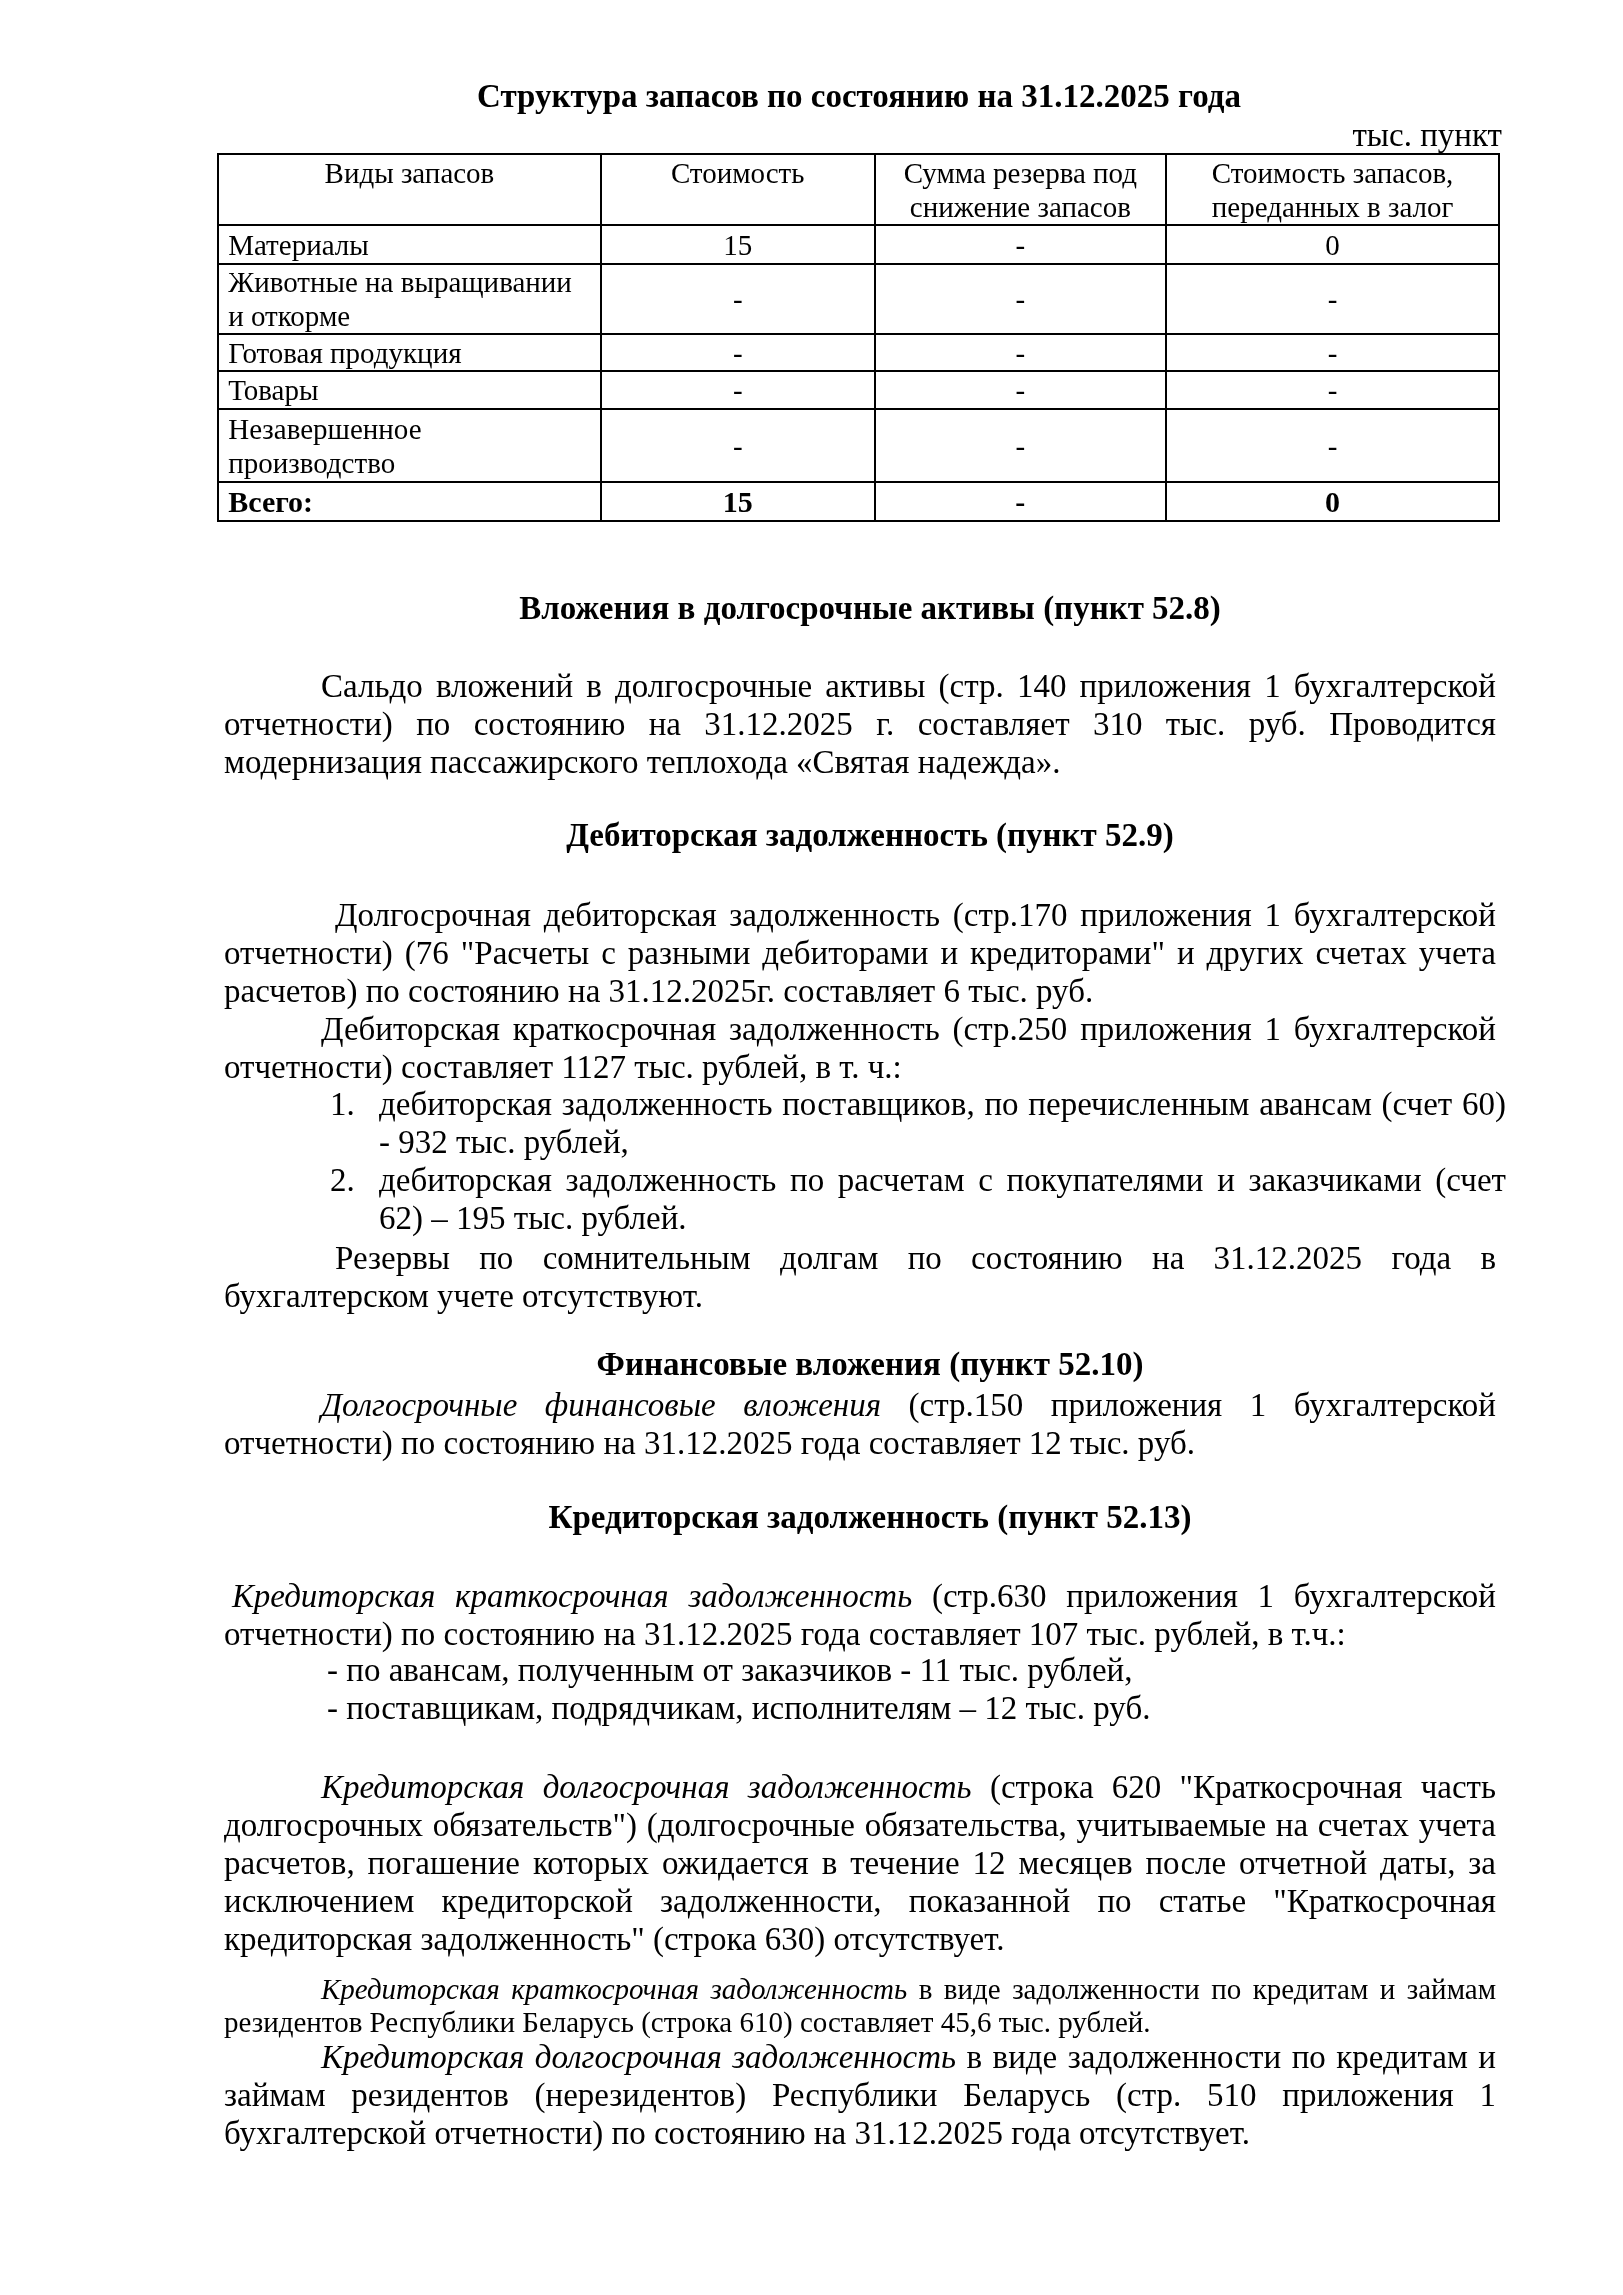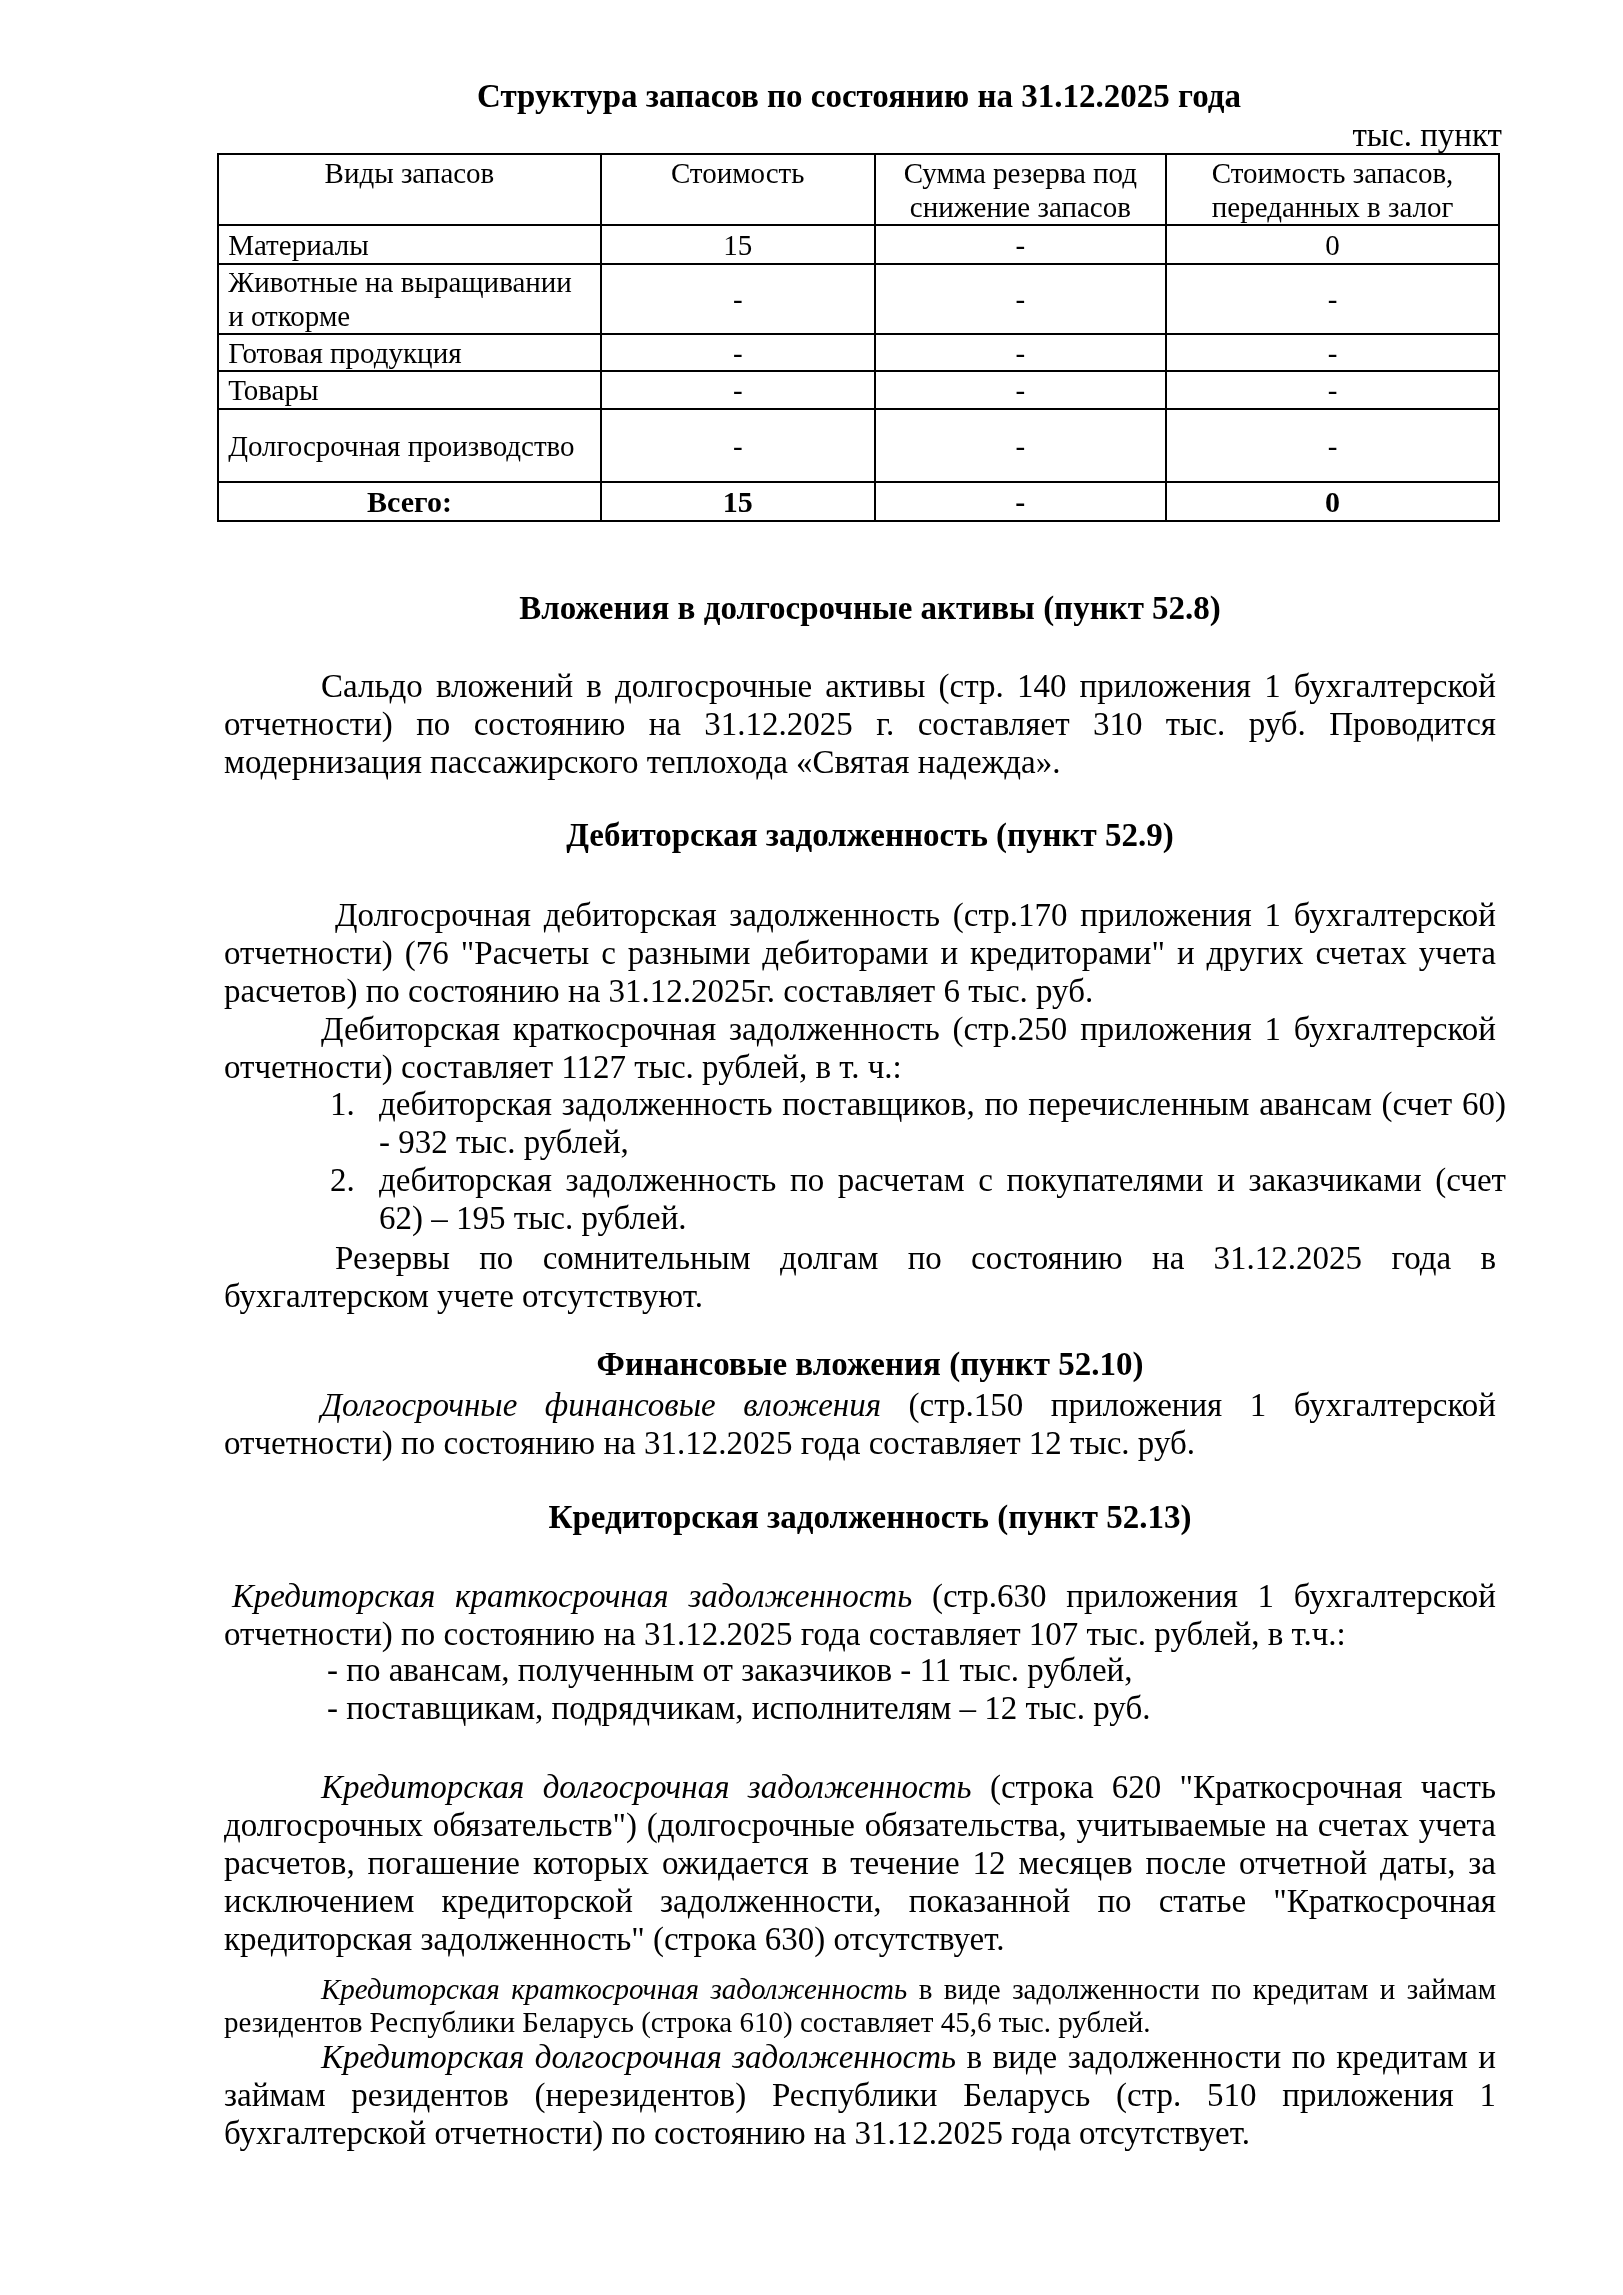--- a/index.html
+++ b/index.html
@@ -5,21 +5,21 @@
   html, body { margin:0; padding:0; background:#ffffff; }
   body { width:1624px; height:2295px; position:relative; overflow:hidden;
          font-family:"Liberation Serif", "DejaVu Serif", serif; color:#000; font-size:33px; }
   .abs { position:absolute; }
   .title { left:218px; width:1282px; top:77px; text-align:center; font-weight:bold; font-size:33px; line-height:38px; }
   .units { right:122px; top:116px; font-size:33px; line-height:38px; }
   table.stock { position:absolute; left:217px; top:153px; width:1283px; border-collapse:collapse; table-layout:fixed; }
   table.stock td, table.stock th { border:2px solid #000; font-size:29px; line-height:34px; padding:0 9.2px; font-weight:normal; vertical-align:middle; }
   table.stock th { text-align:center; vertical-align:top; height:67px; padding-top:1.3px; }
   table.stock td.num { text-align:center; }
-  table.stock tr.total td { font-weight:bold; font-size:30px;text-align:center; }
+  table.stock tr.total td { font-weight:bold; font-size:30px; }
   .col1 { width:382px; } .col2 { width:273px; } .col3 { width:291px; } .col4 { width:332px; }
   .h { left:234px; width:1272px; text-align:center; font-weight:bold; line-height:38px; }
   .p { left:222px; width:1272px; text-align:justify; line-height:38px; margin:2px; }
   .p .ind { display:inline-block; width:97px; }
   .p .ind2 { display:inline-block; width:111px; }
   .p .ind3 { display:inline-block; width:7.9px; }
   .i { font-style:italic; }
   .list { left:234px; width:1272px; margin:0; padding:0; list-style:none; }
   .list li { position:relative; padding-left:145px; text-align:justify; line-height:38px; }
   .list li .n { position:absolute; left:96px; top:0; }
@@ -64,21 +64,21 @@
     <td class="num">-</td>
     <td class="num">-</td>
   </tr>
   <tr style="height:38px">
     <td>Товары</td>
     <td class="num">-</td>
     <td class="num">-</td>
     <td class="num">-</td>
   </tr>
   <tr style="height:73px">
-    <td>Долгосрочная производство</td>
+    <td>Незавершенное производство</td>
     <td class="num">-</td>
     <td class="num">-</td>
     <td class="num">-</td>
   </tr>
   <tr class="total" style="height:39px">
     <td>Всего:</td>
     <td class="num">15</td>
     <td class="num">-</td>
     <td class="num">0</td>
   </tr>

